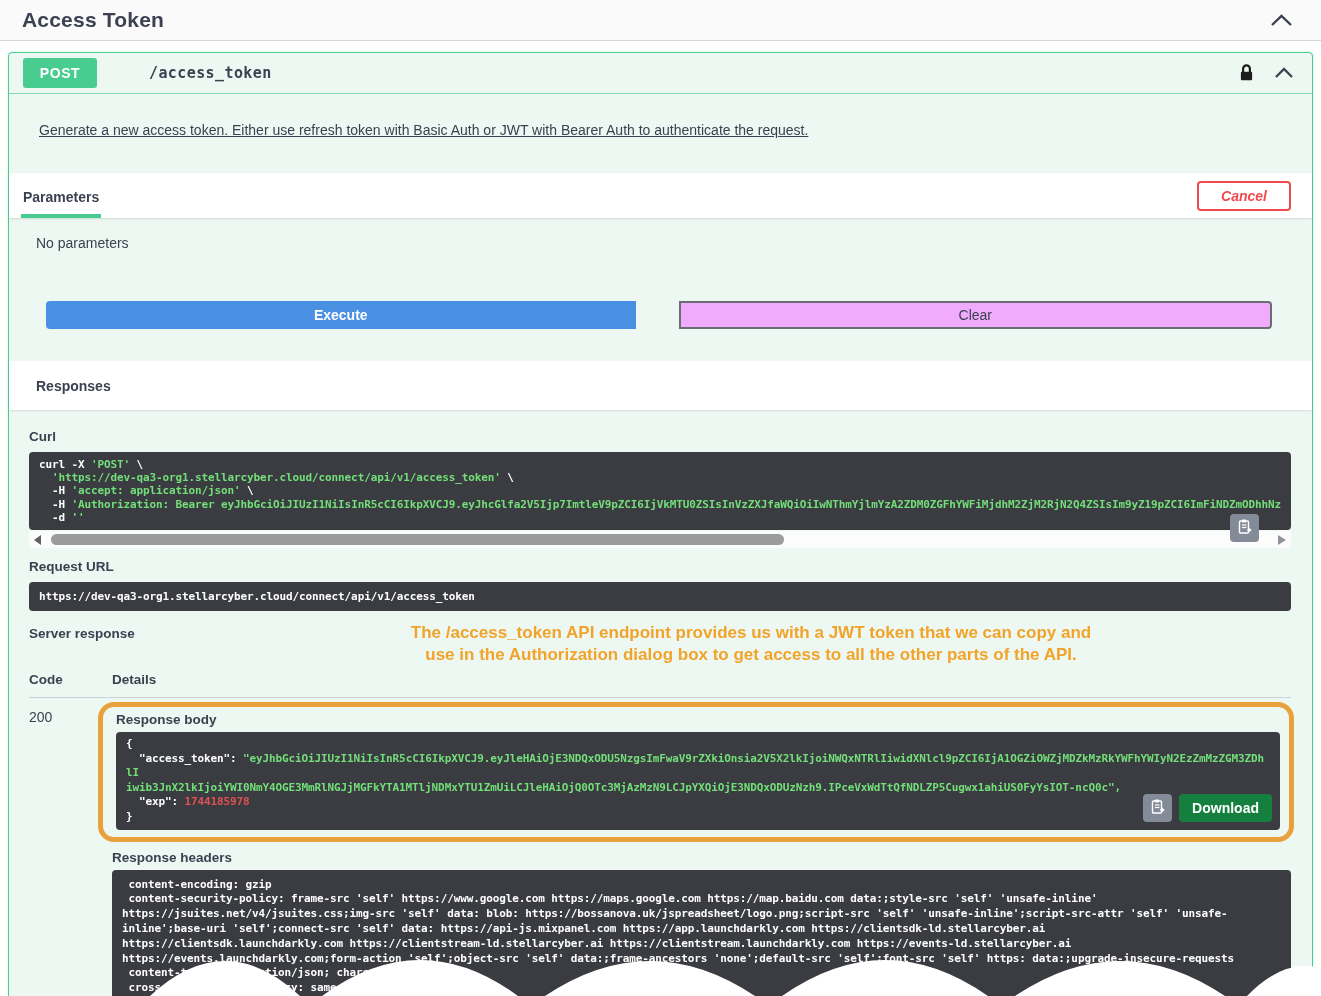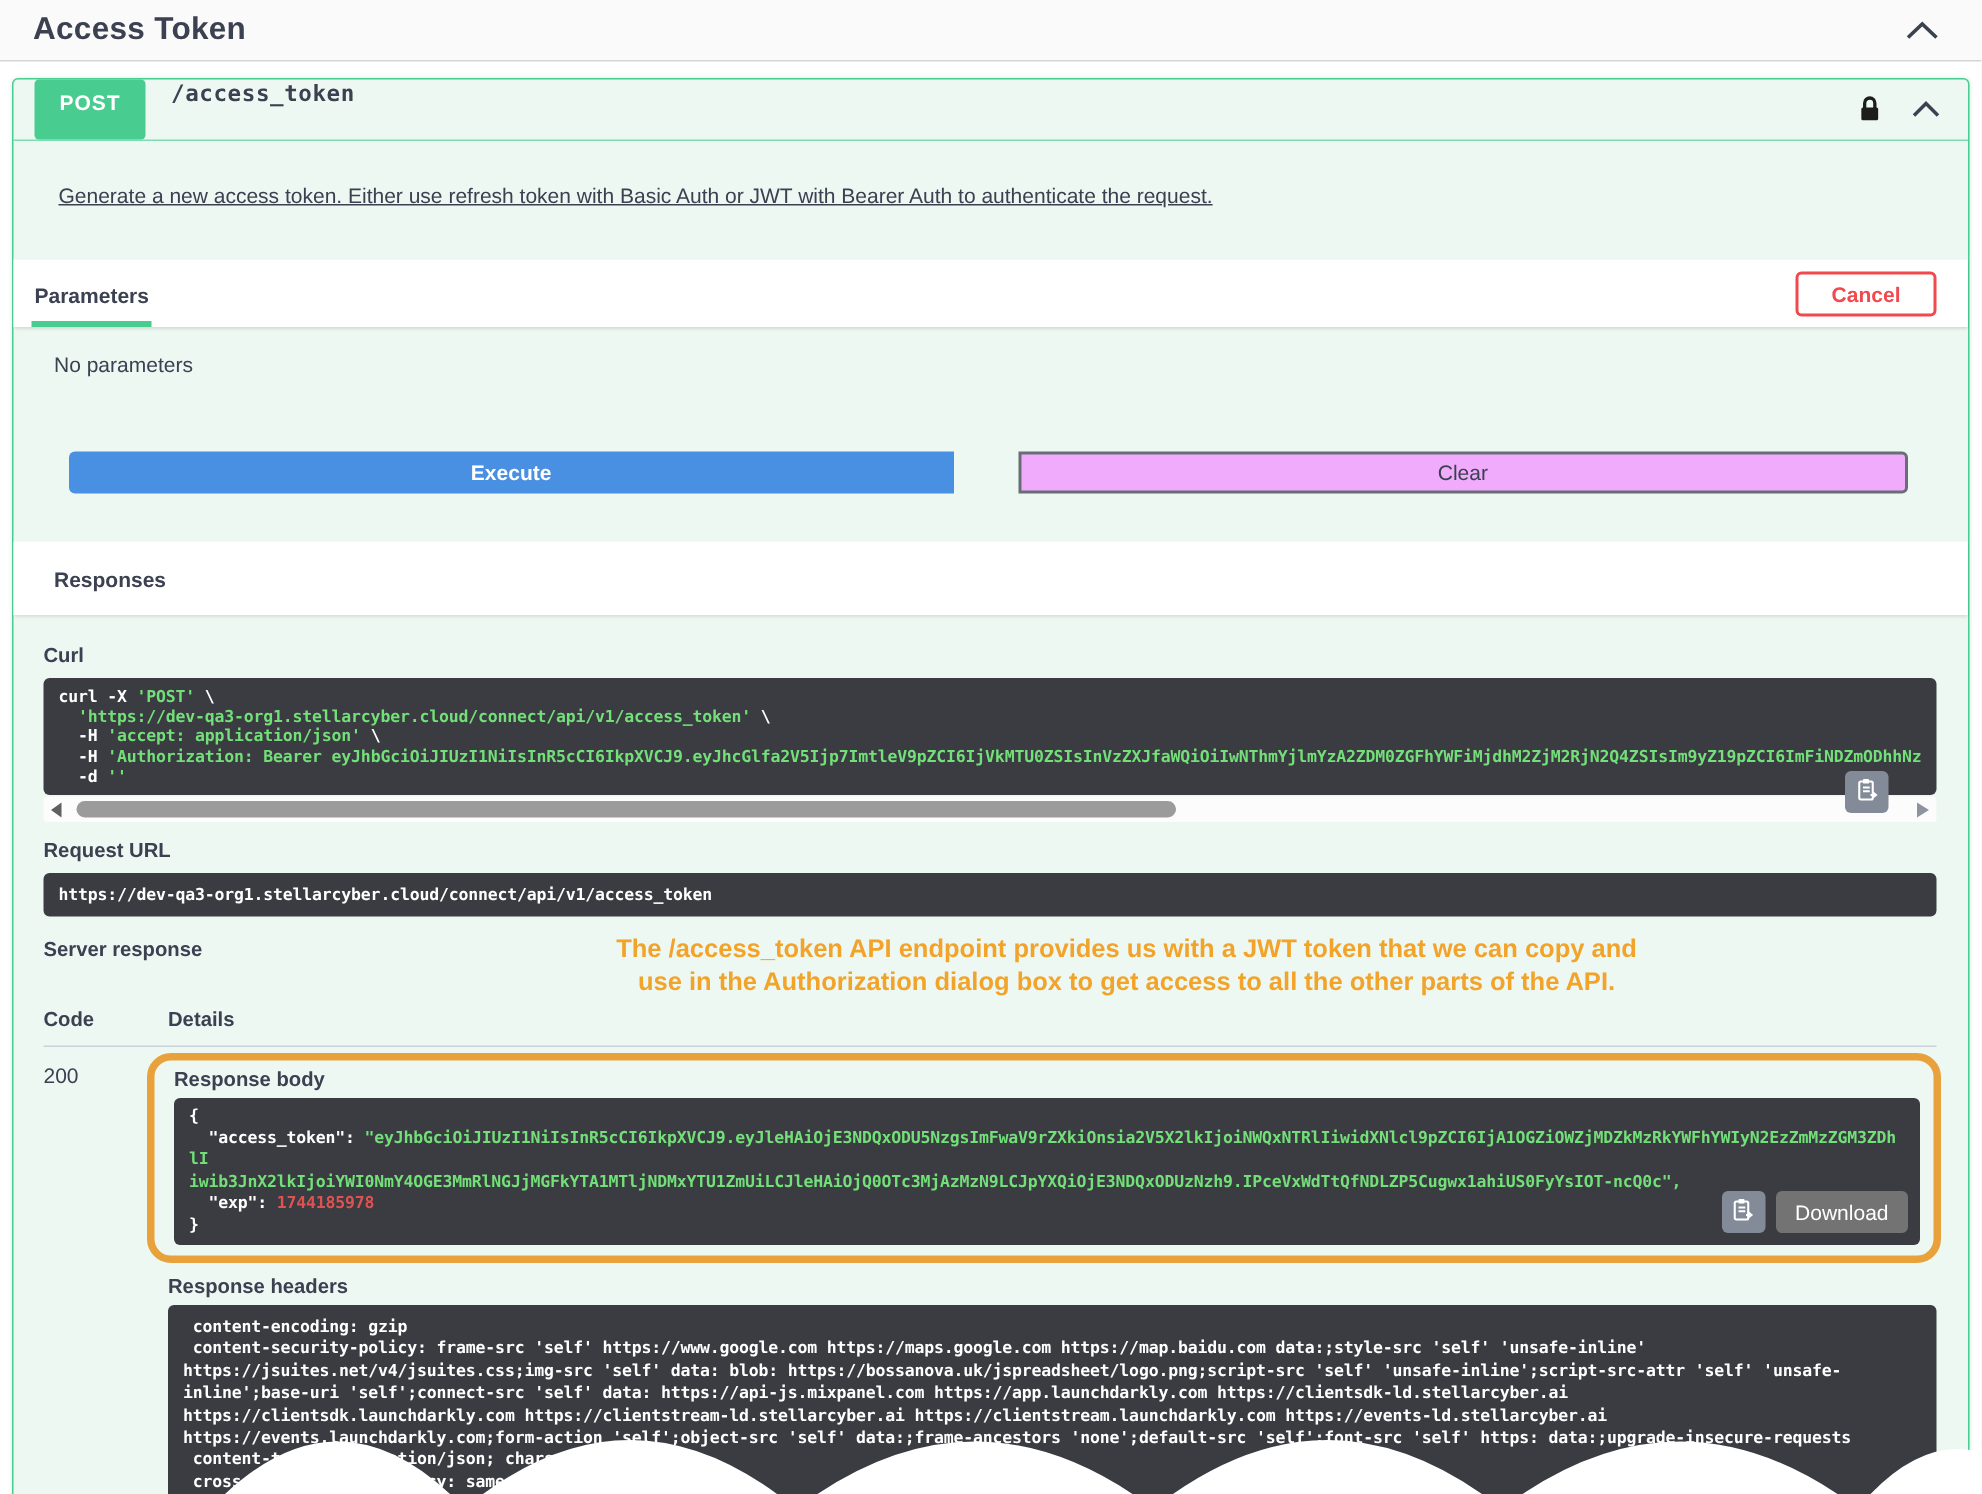--- a/index.html
+++ b/index.html
@@ -9,33 +9,33 @@
 
   
   .section-header{height:40px;background:#fafafa;border-bottom:1px solid #d6d6d6;
     display:flex;align-items:center;justify-content:space-between;padding:0 26px 0 22px;}
   .section-title{font-size:21px;font-weight:bold;letter-spacing:.2px;}
   .chev-btn{background:none;border:none;padding:2px;cursor:pointer;line-height:0;}
 
   
   .opblock{margin:11px 8px 0;border:1px solid #49cc90;border-radius:4px;background:#edf8f2;
     box-shadow:0 0 3px rgba(73,204,144,.25);min-height:950px;}
-  .summary{height:40px;display:flex;padding:0 16px 0 6px;border-bottom:1px solid #7fdcb2;cursor:pointer;}
+  .summary{height:40px;display:flex;align-items:center;padding:0 16px 0 6px;border-bottom:1px solid #7fdcb2;cursor:pointer;gap:35px;}
   .method{background:#49cc90;color:#fff;font-weight:bold;font-size:14px;width:74px;text-align:center;
     padding:7px 0;border-radius:3px;margin-left:8px;letter-spacing:.6px;}
   .path{margin-left:17px;font-weight:bold;font-size:15px;letter-spacing:.4px;}
   .summary-icons{margin-left:auto;display:flex;align-items:center;gap:15px;}
 
   .description{padding:28px 30px 35px;font-size:14px;text-decoration:underline;}
 
   .params-header{background:#fff;box-shadow:0 1px 2px rgba(0,0,0,.12);display:flex;
     justify-content:space-between;padding:0 21px 0 12px;}
   .tab{font-size:14px;font-weight:bold;padding:16px 2px 9px;border-bottom:4px solid #49cc90;}
   .cancel-btn{border:2px solid #f0494e;color:#f0494e;background:transparent;font-weight:bold;
-    font-size:14px;padding:5px 22px;border-radius:4px;align-self:center;cursor:pointer;}
+    font-size:14px;padding:5px 22px;border-radius:4px;align-self:center;cursor:pointer;font-style:italic;}
 
   .no-params{padding:17px 0 0 27px;font-size:14px;}
 
   .execute-row{display:flex;margin:50px 40px 0 37px;gap:43px;}
   .execute-btn{flex:1;background:#4990e2;color:#fff;font-weight:bold;font-size:14px;border:none;
     border-radius:4px 0 0 4px;height:28px;cursor:pointer;}
   .clear-btn{flex:1;background:#f0abfc;color:#3b4151;font-weight:normal;font-size:14px;
     border:2px solid #696e75;border-radius:0 4px 4px 0;height:28px;cursor:pointer;}
 
   .responses-bar{margin-top:32px;background:#fff;padding:17px 0 16px 27px;font-size:14px;
@@ -71,22 +71,22 @@
   .divider{border:none;border-top:1px solid #ccd2d9;margin:10px 0 0;}
 
   .response-row{display:flex;margin-top:8px;}
   .status-cell{width:83px;font-size:14px;padding-top:3px;}
   .details-cell{flex:1;position:relative;}
   .highlight-box{border:5px solid #e9a23b;border-radius:16px;margin:-4px -3px 0 -14px;padding:5px 9px 7px 13px;}
   .rb-label,.rh-label{font-size:13.5px;font-weight:bold;height:15px;}
   .rb-block{margin-top:5px;padding:5px 10px;position:relative;}
   .rb-block .ln{white-space:pre-wrap;word-break:break-all;line-height:14.6px;}
   .rb-buttons{position:absolute;right:8px;bottom:8px;display:flex;gap:7px;}
-  .download-btn{height:28px;background:#737373;border:none;border-radius:4px;color:#fff;
-    font-weight:normal;font-size:14px;padding:0 13px;cursor:pointer;}
+  .download-btn{height:28px;background:#15803d;border:none;border-radius:4px;color:#fff;
+    font-weight:bold;font-size:14px;padding:0 13px;cursor:pointer;}
   .rh-label{margin-top:8px;}
   .rh-block{margin-top:5px;padding:8px 10px 20px;height:170px;overflow:hidden;}
   .rh-block .ln{white-space:pre;line-height:14.8px;}
 
   .wave{position:absolute;left:0;bottom:0;width:1321px;height:42px;pointer-events:none;}
 </style>
 </head>
 <body>
 
 <div class="section-header">

